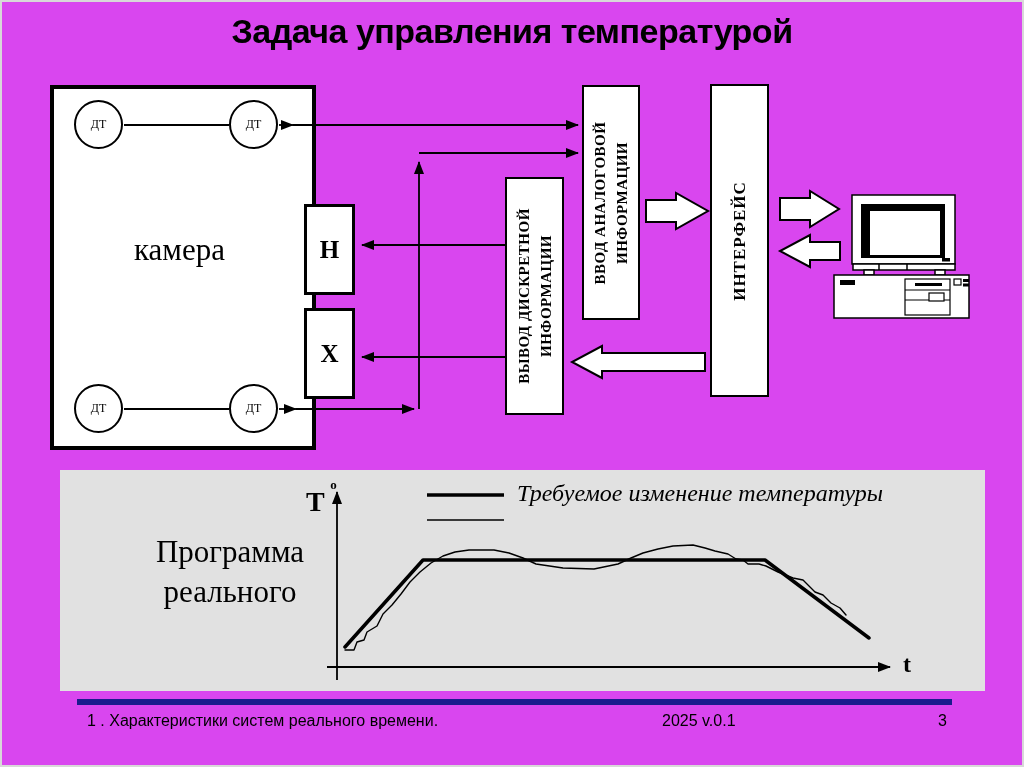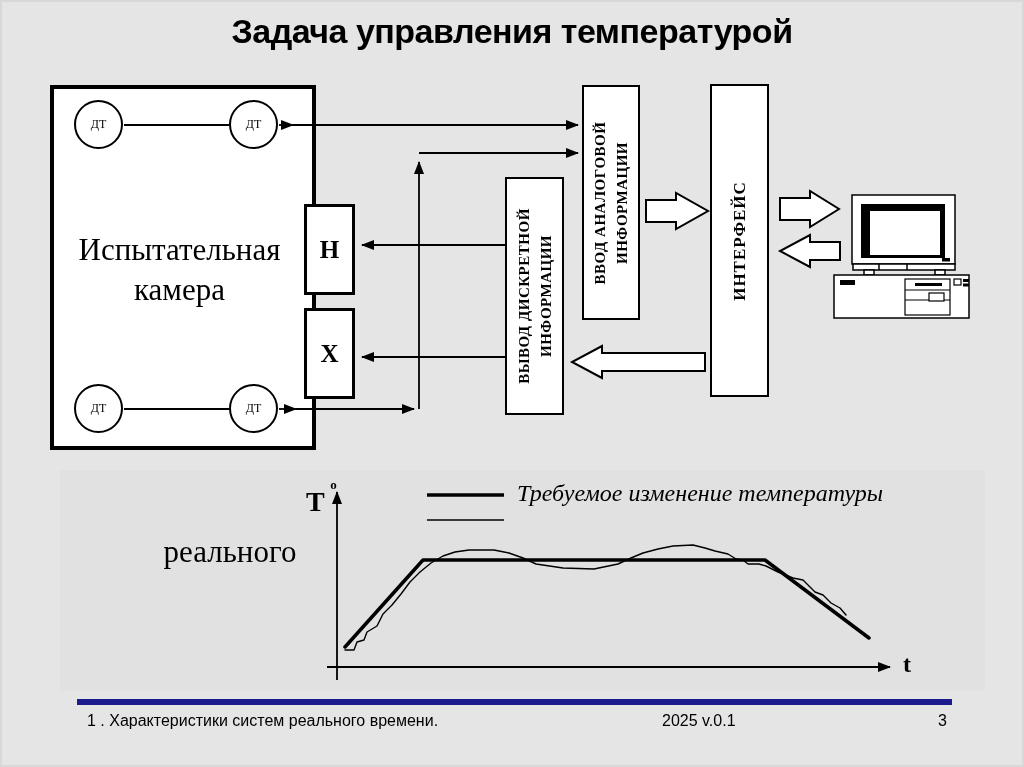--- a/index.html
+++ b/index.html
@@ -1,17 +1,17 @@
 <!DOCTYPE html>
 <html><head>
 <meta charset="utf-8">
 <style>
   html,body{margin:0;padding:0;background:#fff;}
   .slide{
-    position:relative;width:1024px;height:767px;background:#e5e5e5;
+    position:relative;width:1024px;height:767px;background:#d946ef;
     font-family:"Liberation Serif","DejaVu Serif",serif;color:#000;
     box-sizing:border-box;border:2px solid #d8d8d8;overflow:hidden;
   }
   .title{
     position:absolute;top:10px;left:0;width:100%;text-align:center;
     font-family:"Liberation Sans","DejaVu Sans",sans-serif;
     font-weight:bold;font-size:34px;letter-spacing:-0.5px;
   }
   
   .svg-layer{position:absolute;left:0;top:0;width:1024px;height:767px;z-index:2;}
@@ -72,21 +72,20 @@
 </style>
 </head>
 <body>
 
 <div class="slide">
 
   <div class="title">Задача управления температурой</div>
 
   <div class="chamber"></div>
   <div class="chamber-label">
-    <div>Испытательная</div>
     <div>камера</div>
   </div>
 
   <svg class="svg-layer" viewBox="0 0 1024 767">
     <defs>
       <marker id="arw" markerUnits="userSpaceOnUse" markerWidth="13" markerHeight="10" refX="12" refY="5" orient="auto">
         <path d="M0,0 L13,5 L0,10 Z" fill="#000"></path>
       </marker>
     </defs>
     <g stroke="#000" stroke-width="1.8" fill="none">
@@ -187,20 +186,21 @@
       <g stroke="#000" fill="none">
         <line x1="277" y1="210" x2="277" y2="22" stroke-width="1.8" marker-end="url(#arw2)"></line>
         <line x1="267" y1="197" x2="830" y2="197" stroke-width="1.8" marker-end="url(#arw2)"></line>
         <polyline stroke-width="3.5" stroke-linejoin="round" stroke-linecap="round" points="285,177 363,90 705,90 809,168"></polyline>
         <polyline stroke-width="1.4" stroke-linejoin="round" stroke-linecap="round" points="285,180 294,180 297,172 304,170 307,162 317,156 323,144 332,135 341,124 350,112 360,102 371,93 383,86 395,82 409,80 434,80 449,83 463,88 476,94 503,98 534,99 558,94 571,88 583,83 598,79 613,76 633,75 645,78 655,81 668,84 676,89 683,90 688,94 699,94 706,96 718,102 733,108 743,110 755,122 763,125 771,133 780,138 786,145"></polyline>
         <line x1="367" y1="25" x2="444" y2="25" stroke-width="3.5"></line>
         <line x1="367" y1="50" x2="444" y2="50" stroke-width="1.4"></line>
       </g>
     </svg>
     <div class="panel-label">
+      <div>Программа</div>
       <div>реального</div>
     </div>
     <div class="t-axis-label">
       <span>Т</span>
       <span class="t-deg">о</span>
     </div>
     <div class="x-axis-label">t</div>
     <div class="legend-text" style="top:10px;font-style:italic;">Требуемое изменение температуры</div>
   </div>
 

